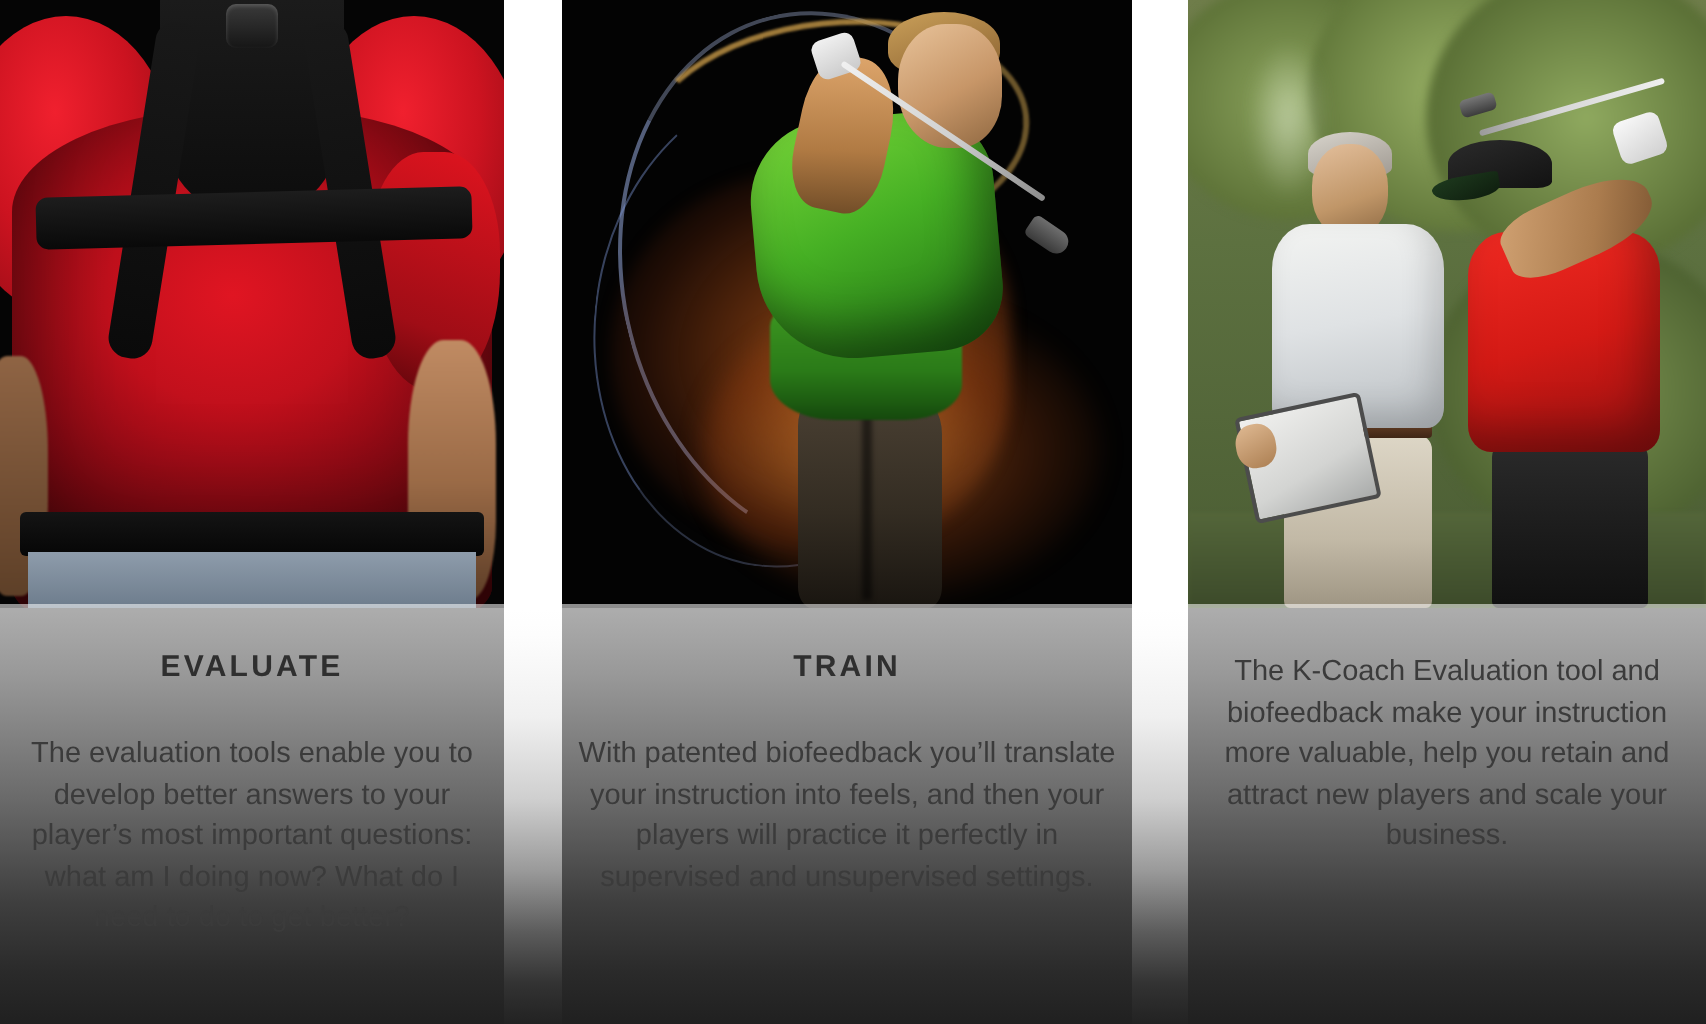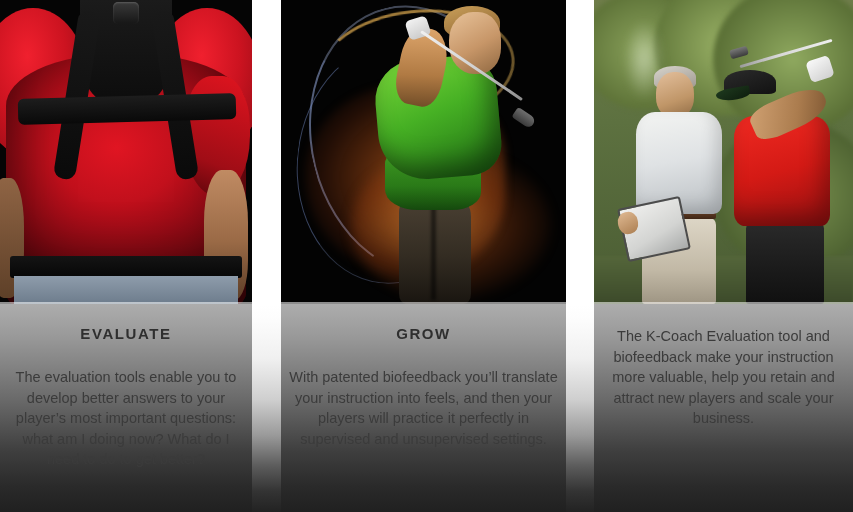--- a/index.html
+++ b/index.html
@@ -552,21 +552,21 @@
         <div class="body"></div>
         <div class="arm-up"></div>
         <div class="hair"></div>
         <div class="head"></div>
         <div class="glove"></div>
         <div class="club"></div>
         <div class="club-head"></div>
         <div class="photo-sep"></div>
       </div>
       <div class="card-body">
-        <h3 class="card-title">GROW</h3>
+        <h3 class="card-title">TRAIN</h3>
         <p class="card-text">With patented biofeedback you’ll translate your instruction into feels, and then your players will practice it perfectly in supervised and unsupervised settings.</p>
       </div>
     </div>
 
     <div class="gutter card--gutter-b"></div>
 
     <div class="card card--three">
       <div class="photo ph3">
         <div class="palm palm-a"></div>
         <div class="palm palm-b"></div>

